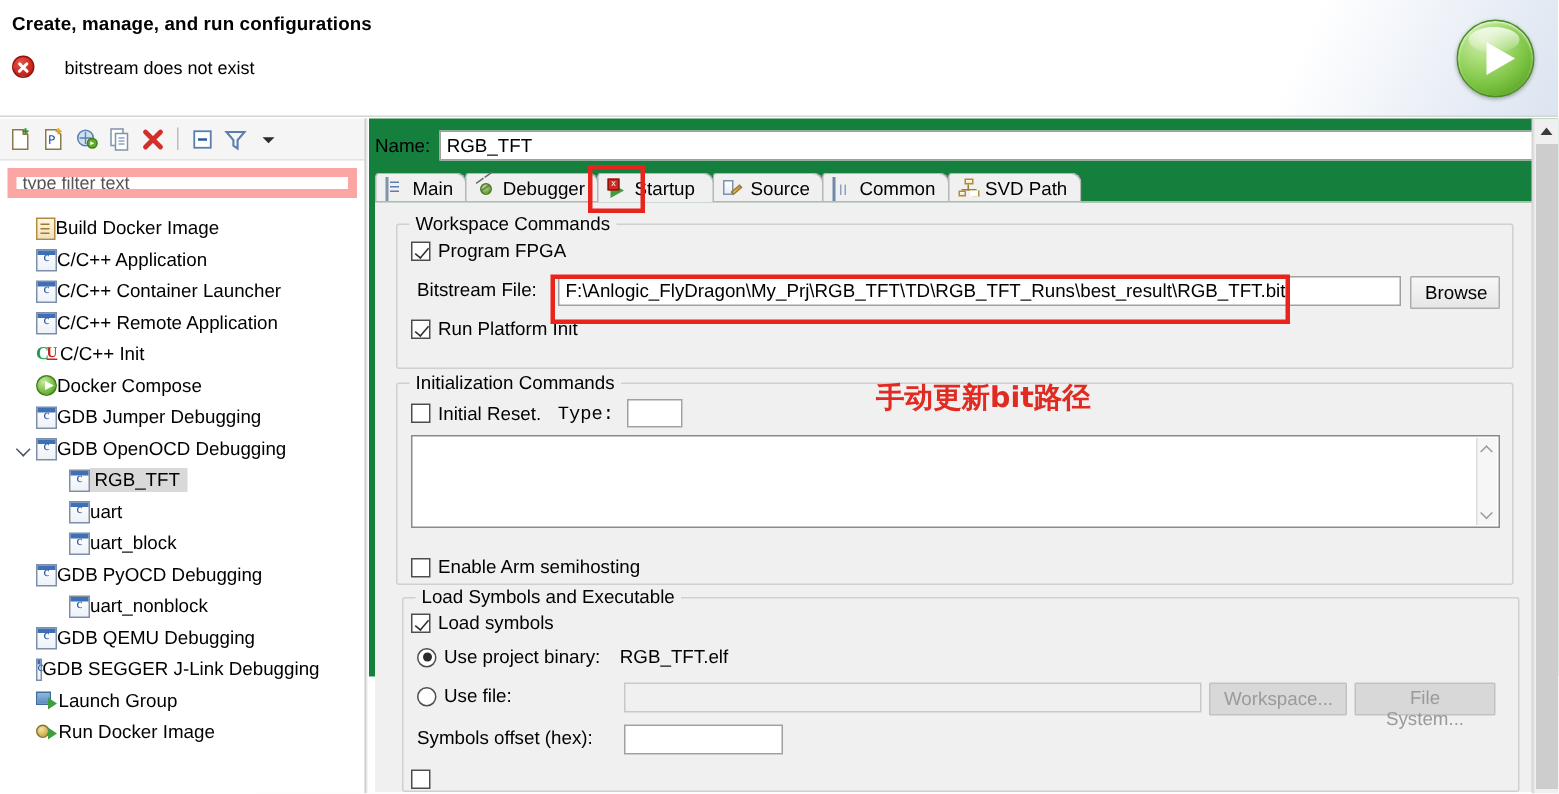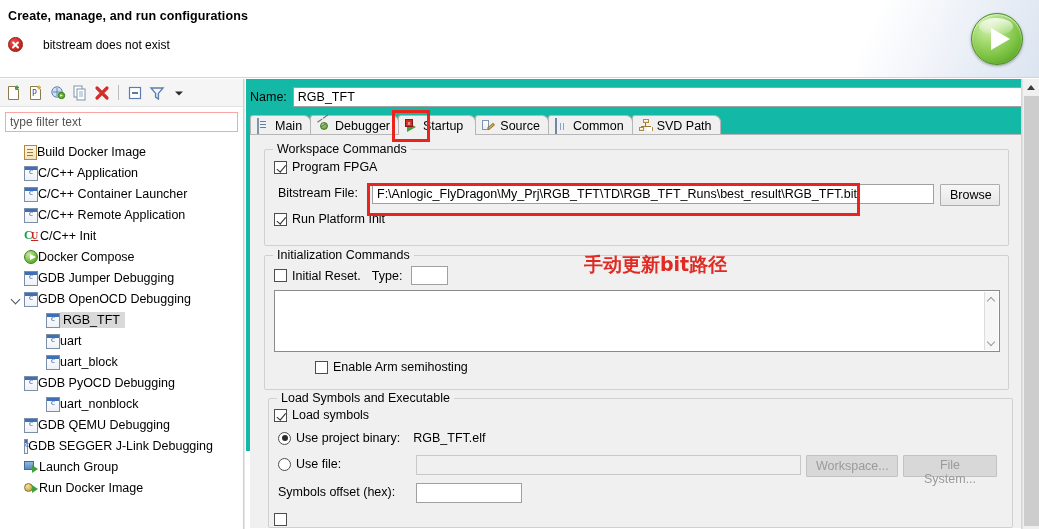--- a/index.html
+++ b/index.html
@@ -143,21 +143,21 @@
   }
   .tb-sep {
     width: 1px; height: 15px;
     background: #bdbdbd;
     margin: 0 4px;
   }
   .filter-box {
     position: absolute;
     left: 5px; top: 33px;
     width: 233px; height: 20px;
-    border: 1px solid #fca5a5;
+    border: 6px solid #fca5a5;
     background: #ffffff;
     box-sizing: border-box;
     font-size: 12px;
     color: #000;
     padding: 2px 4px;
     font-family: "Liberation Sans", sans-serif;
   }
   .filter-box::placeholder { color: #555; opacity: 1; }
 
   .tree {
@@ -315,21 +315,21 @@
     background: #e6e6e6;
     border-left: 1px solid #cfcfcf;
     box-sizing: border-box;
   }
 
   
   .right-panel {
     position: absolute;
     left: 246px; top: 79px;
     width: 793px; height: 372px;
-    background: #14b8a6;
+    background: #15803d;
   }
   .name-row {
     position: absolute;
     left: 4px; top: 8px;
     display: flex;
     align-items: center;
     gap: 6px;
     width: 785px;
   }
   .name-label { font-size: 12.5px; color: #000; }
@@ -949,30 +949,30 @@
         <span class="chk checked"></span>
         <span>Run Platform Init</span>
       </div>
 
       <div class="groupbox" style="left:14px; top:120px; width:745px; height:135px;">
         <span class="group-title">Initialization Commands</span>
       </div>
       <div class="row" style="left:24px; top:131px;">
         <span class="chk"></span>
         <span>Initial Reset.</span>
-        <span style="margin-left:6px;">Type:</span>
+        <span style="margin-left:6px;font-family:Liberation Mono, monospace;">Type:</span>
         <input class="txtinput" style="width: 37px; height: 19px; margin-left: 4px;" type="text" value="">
       </div>
       <div class="textarea-box" style="left:24px; top:155px; width:726px; height:62px;">
         <div class="ta-scroll">
           <span class="ta-arrow up"></span>
           <span class="ta-arrow down"></span>
         </div>
       </div>
-      <div class="row" style="left:24px; top:225px;margin-left:41px;">
+      <div class="row" style="left:24px; top:236px;">
         <span class="chk"></span>
         <span>Enable Arm semihosting</span>
       </div>
 
       <div class="groupbox" style="left:18px; top:263px; width:745px; height:130px;">
         <span class="group-title">Load Symbols and Executable</span>
       </div>
       <div class="row" style="left:24px; top:273px;">
         <span class="chk checked"></span>
         <span>Load symbols</span>

